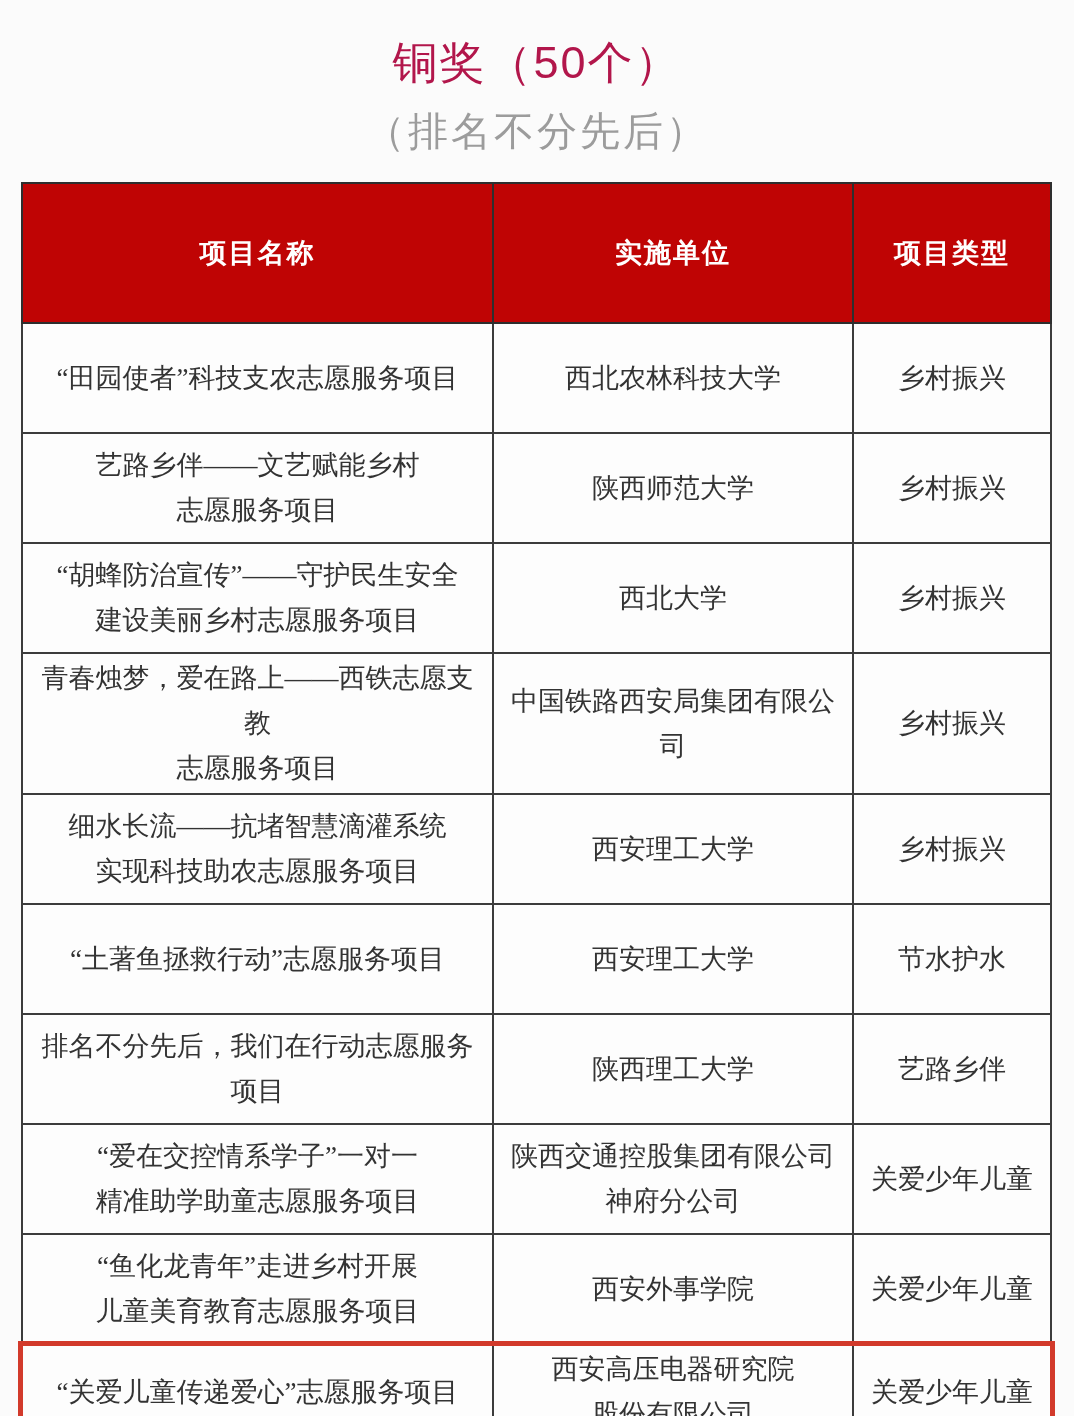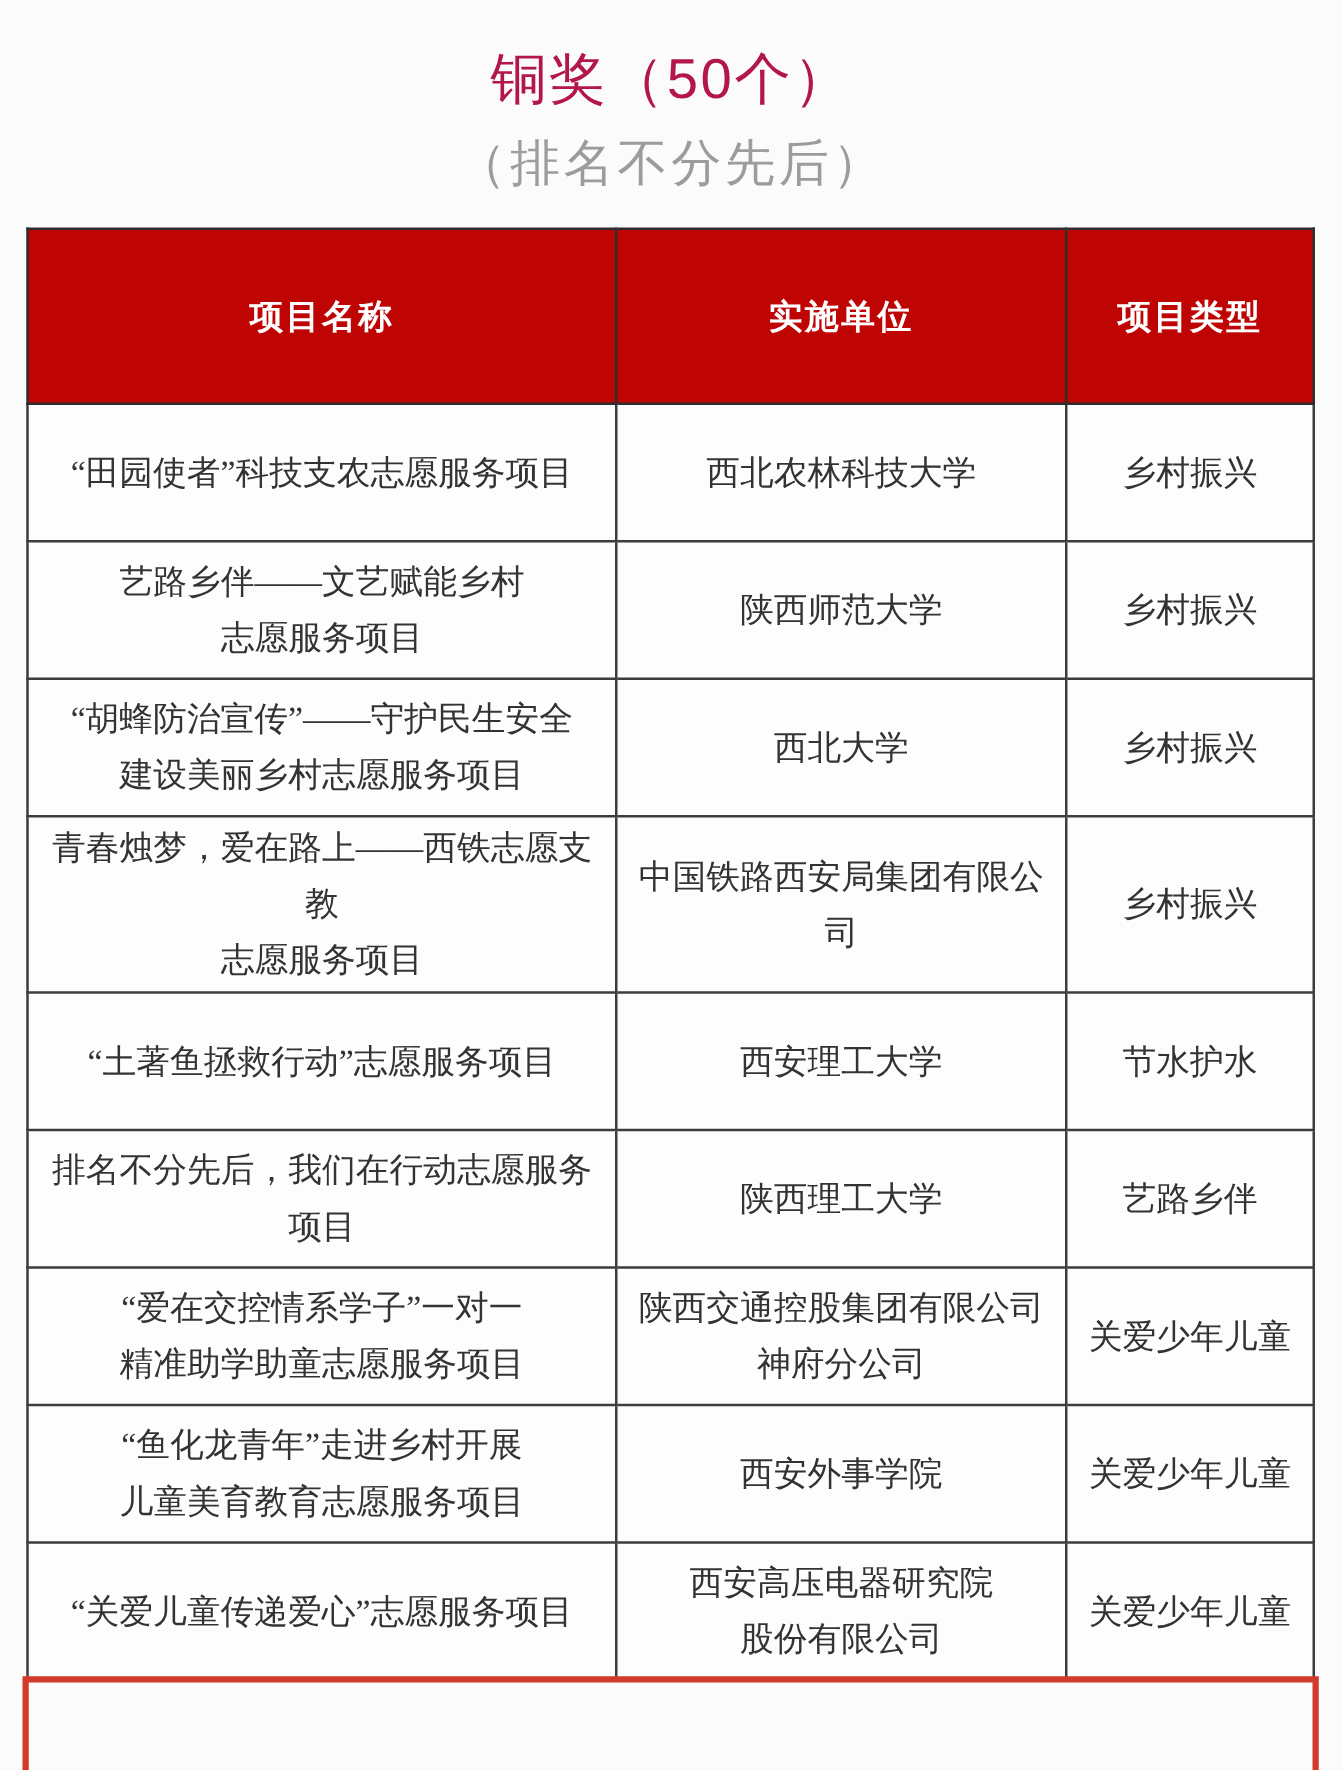--- a/index.html
+++ b/index.html
@@ -117,20 +117,26 @@
     <td>西北大学</td>
     <td>乡村振兴</td>
   </tr>
           <tr>
     <td>青春烛梦，爱在路上——西铁志愿支教
 志愿服务项目</td>
     <td>中国铁路西安局集团有限公司</td>
     <td>乡村振兴</td>
   </tr>
           <tr>
+    <td>细水长流——抗堵智慧滴灌系统
+实现科技助农志愿服务项目</td>
+    <td>西安理工大学</td>
+    <td>乡村振兴</td>
+  </tr>
+          <tr>
     <td>“土著鱼拯救行动”志愿服务项目</td>
     <td>西安理工大学</td>
     <td>节水护水</td>
   </tr>
           <tr>
     <td>排名不分先后，我们在行动志愿服务项目</td>
     <td>陕西理工大学</td>
     <td>艺路乡伴</td>
   </tr>
           <tr>

